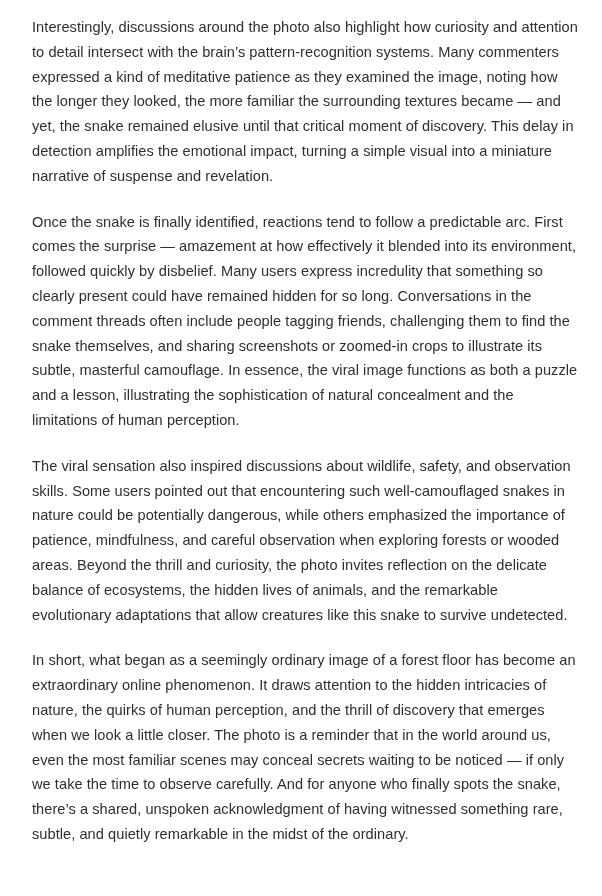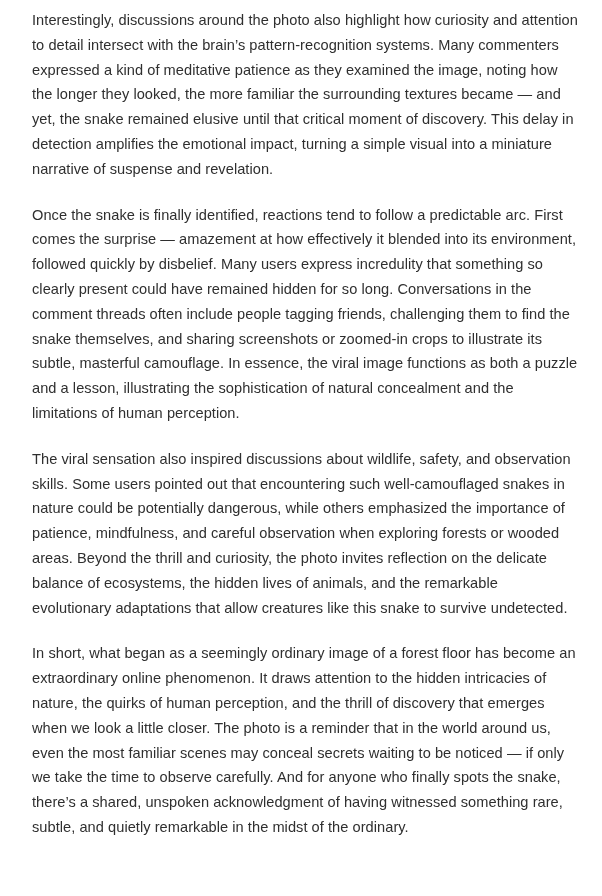--- a/index.html
+++ b/index.html
@@ -12,21 +12,21 @@
       height: 896px;
       overflow: hidden;
     }
     .article {
       position: relative;
       padding: 3px 22px 0 32px;
       box-sizing: border-box;
       width: 602px;
     }
     .article p {
-      margin: 5px 0 21px 0;
+      margin: 12px 0 21px 0;
       font-family: "Liberation Sans", sans-serif;
       font-size: 14.6px;
       line-height: 24.8px;
       color: #2f2f2f;
       letter-spacing: 0.05px;
     }
   </style>
 </head>
 <body>
 

